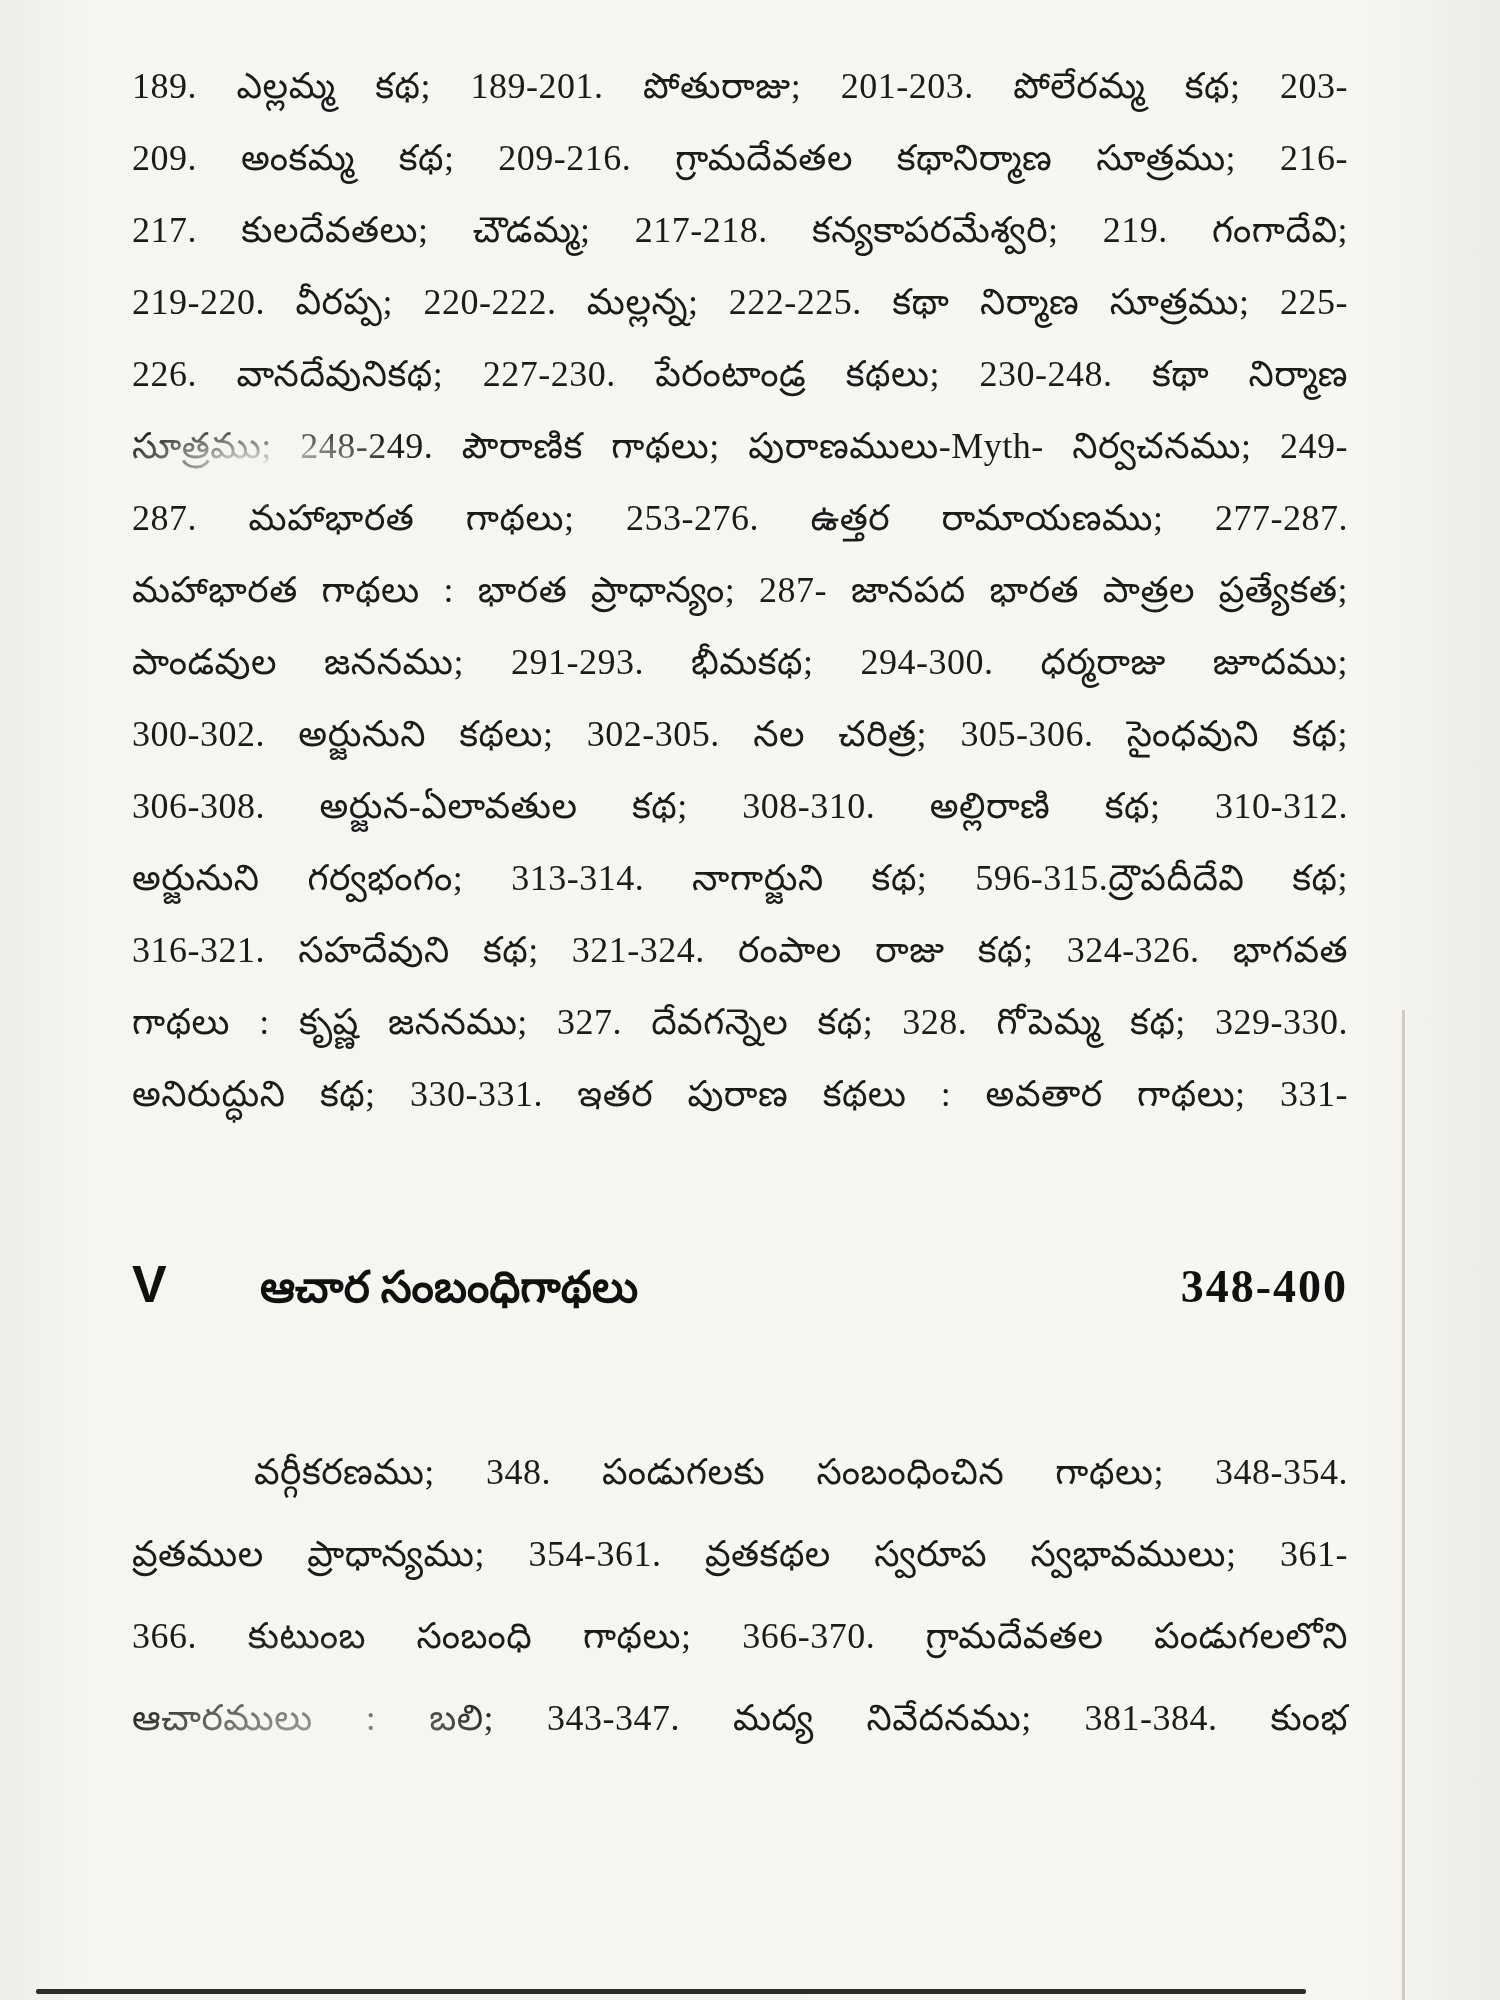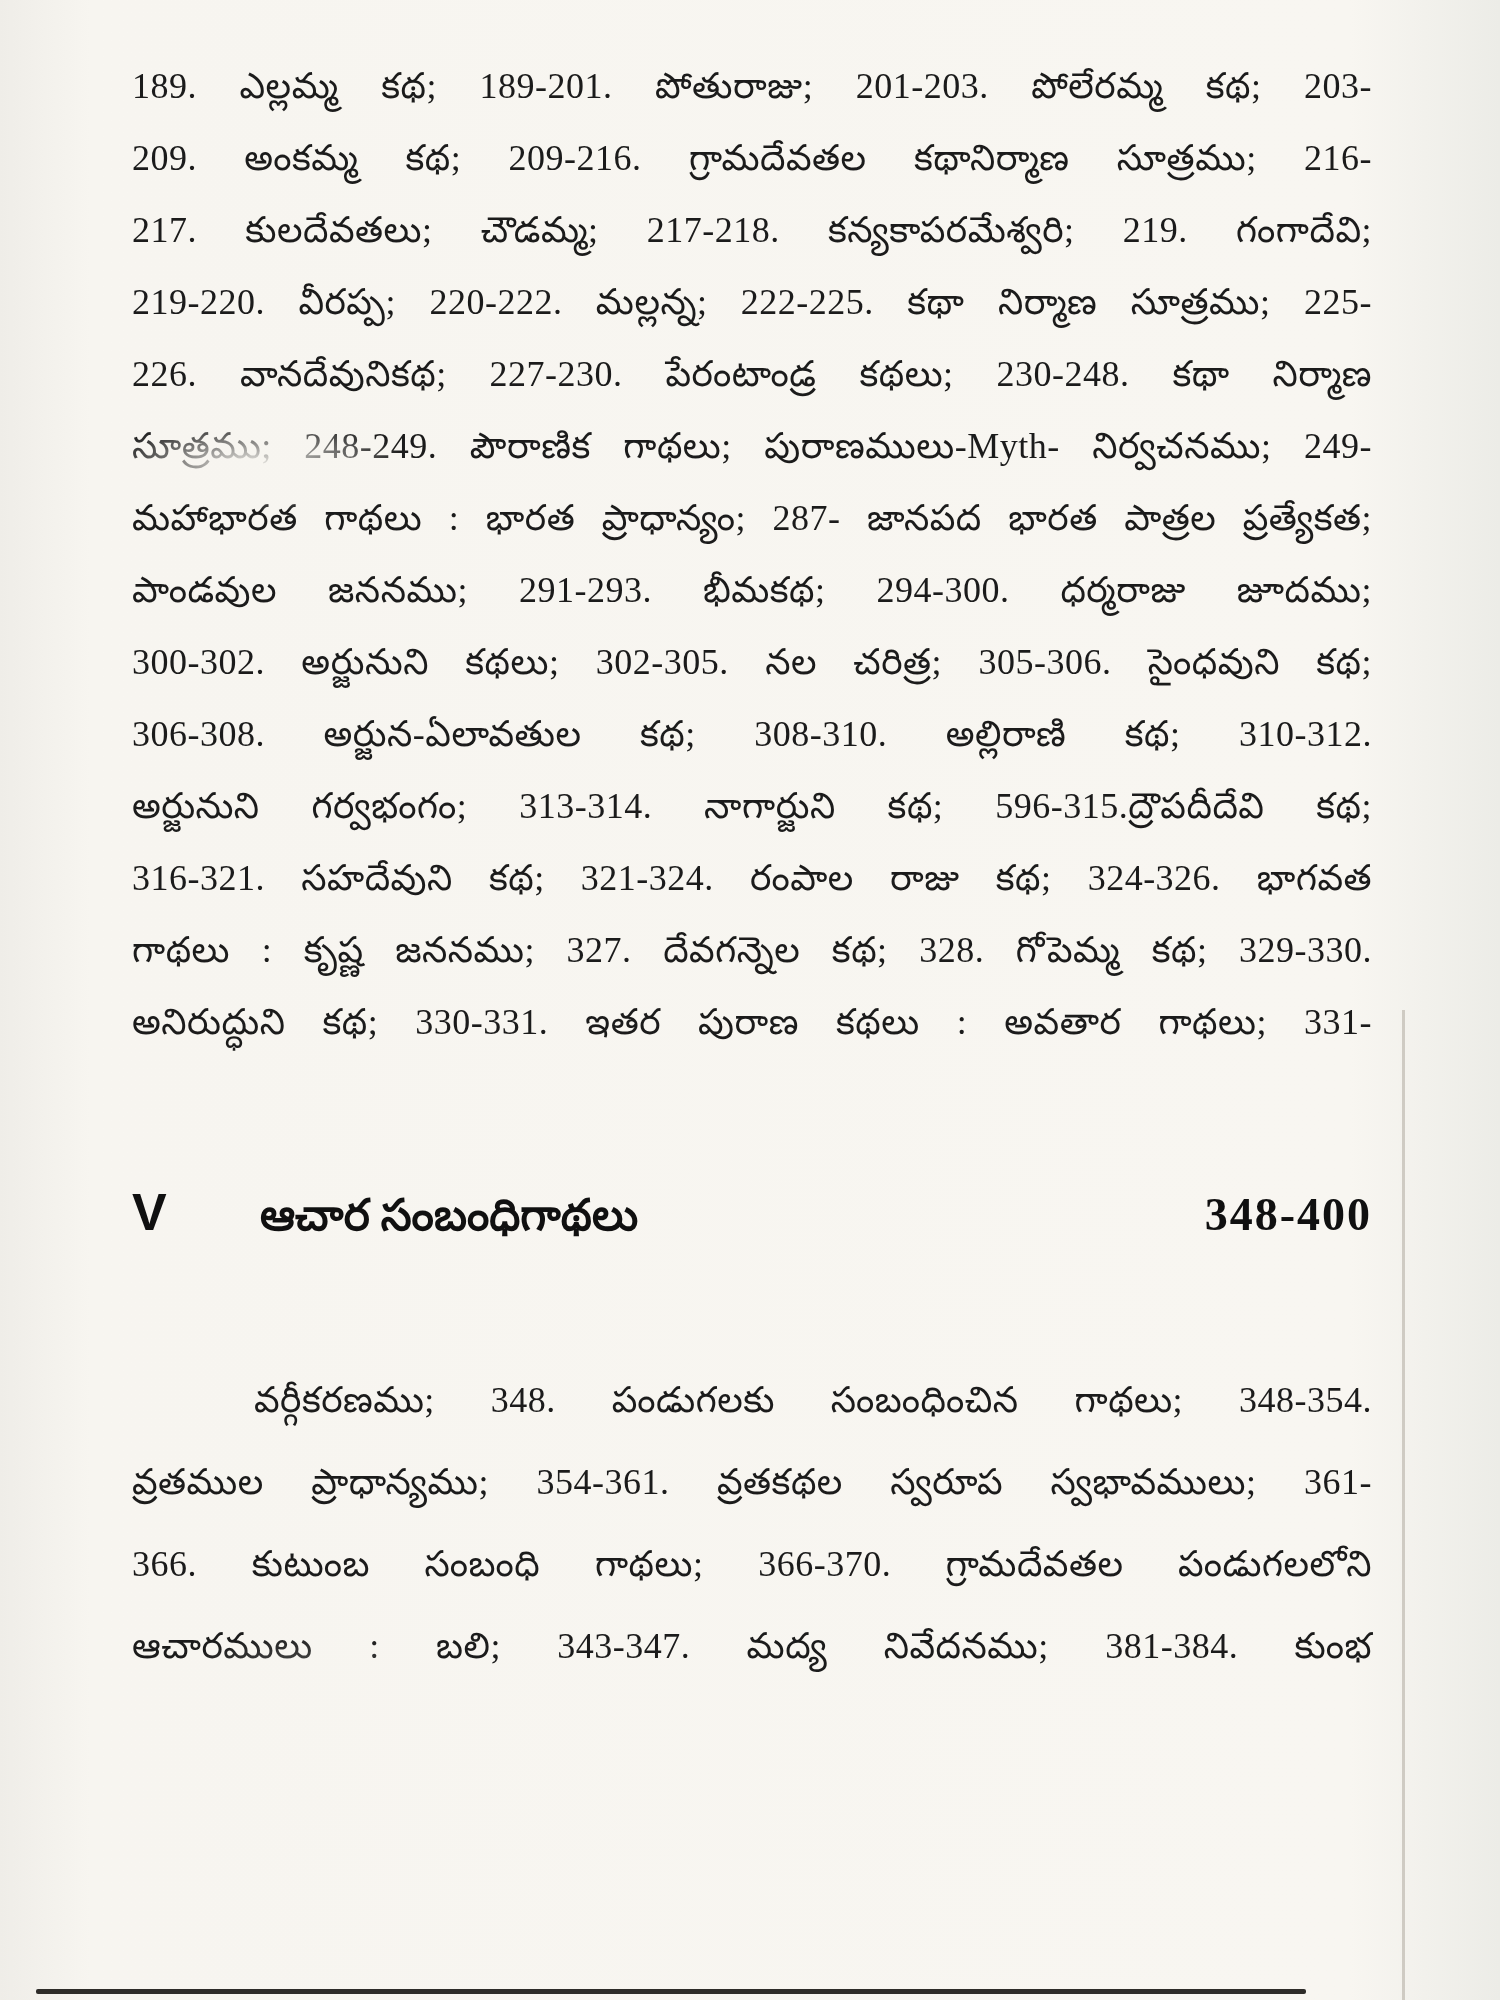--- a/index.html
+++ b/index.html
@@ -12,21 +12,21 @@
     width: 1500px;
     height: 2000px;
     overflow: hidden;
     background: linear-gradient(90deg, #efede8 0%, #f7f5f0 6%, #f8f6f1 90%, #ecece7 100%);
     font-family: "Liberation Serif", "DejaVu Serif", serif;
     color: #1b1b1b;
   }
   .content {
     position: absolute;
     left: 132px;
-    right: 128px;
+    right: 152px;
     top: 50px;
   }
   .para .line {
     font-size: 36px;
     line-height: 72px;
     white-space: nowrap;
     text-align: justify;
     text-align-last: justify;
     letter-spacing: 0.5px;
   }
@@ -95,20 +95,21 @@
 <div class="page">
   <div class="content">
 
     <div class="para">
       <div class="line">189. ఎల్లమ్మ కథ; 189-201. పోతురాజు; 201-203. పోలేరమ్మ కథ; 203-</div>
       <div class="line">209. అంకమ్మ కథ; 209-216. గ్రామదేవతల కథానిర్మాణ సూత్రము; 216-</div>
       <div class="line">217. కులదేవతలు; చౌడమ్మ; 217-218. కన్యకాపరమేశ్వరి; 219. గంగాదేవి;</div>
       <div class="line">219-220. వీరప్ప; 220-222. మల్లన్న; 222-225. కథా నిర్మాణ సూత్రము; 225-</div>
       <div class="line">226. వానదేవునికథ; 227-230. పేరంటాండ్ర కథలు; 230-248. కథా నిర్మాణ</div>
       <div class="line">సూత్రము; 248-249. పౌరాణిక గాథలు; పురాణములు-Myth- నిర్వచనము; 249-</div>
+      <div class="line">287. మహాభారత గాథలు; 253-276. ఉత్తర రామాయణము; 277-287.</div>
       <div class="line">మహాభారత గాథలు : భారత ప్రాధాన్యం; 287- జానపద భారత పాత్రల ప్రత్యేకత;</div>
       <div class="line">పాండవుల జననము; 291-293. భీమకథ; 294-300. ధర్మరాజు జూదము;</div>
       <div class="line">300-302. అర్జునుని కథలు; 302-305. నల చరిత్ర; 305-306. సైంధవుని కథ;</div>
       <div class="line">306-308. అర్జున-ఏలావతుల కథ; 308-310. అల్లిరాణి కథ; 310-312.</div>
       <div class="line">అర్జునుని గర్వభంగం; 313-314. నాగార్జుని కథ; 596-315.ద్రౌపదీదేవి కథ;</div>
       <div class="line">316-321. సహదేవుని కథ; 321-324. రంపాల రాజు కథ; 324-326. భాగవత</div>
       <div class="line">గాథలు : కృష్ణ జననము; 327. దేవగన్నెల కథ; 328. గోపెమ్మ కథ; 329-330.</div>
       <div class="line">అనిరుద్ధుని కథ; 330-331. ఇతర పురాణ కథలు : అవతార గాథలు; 331-</div>
     </div>
 

